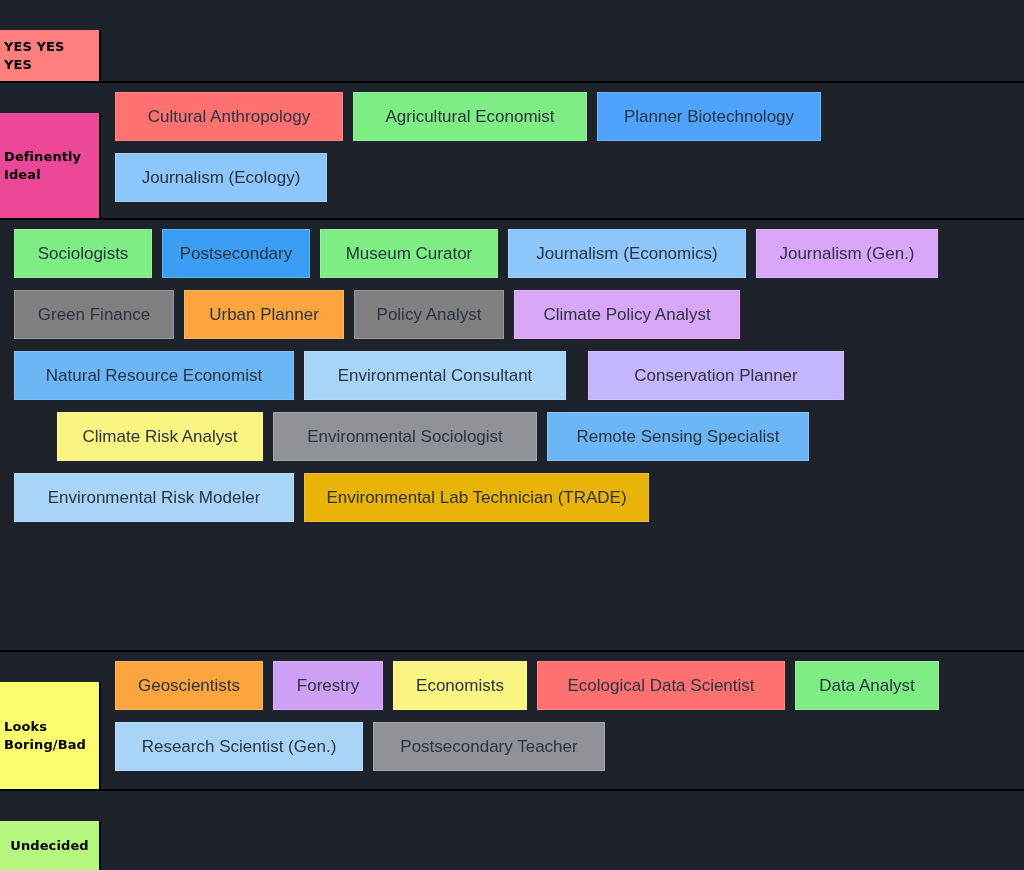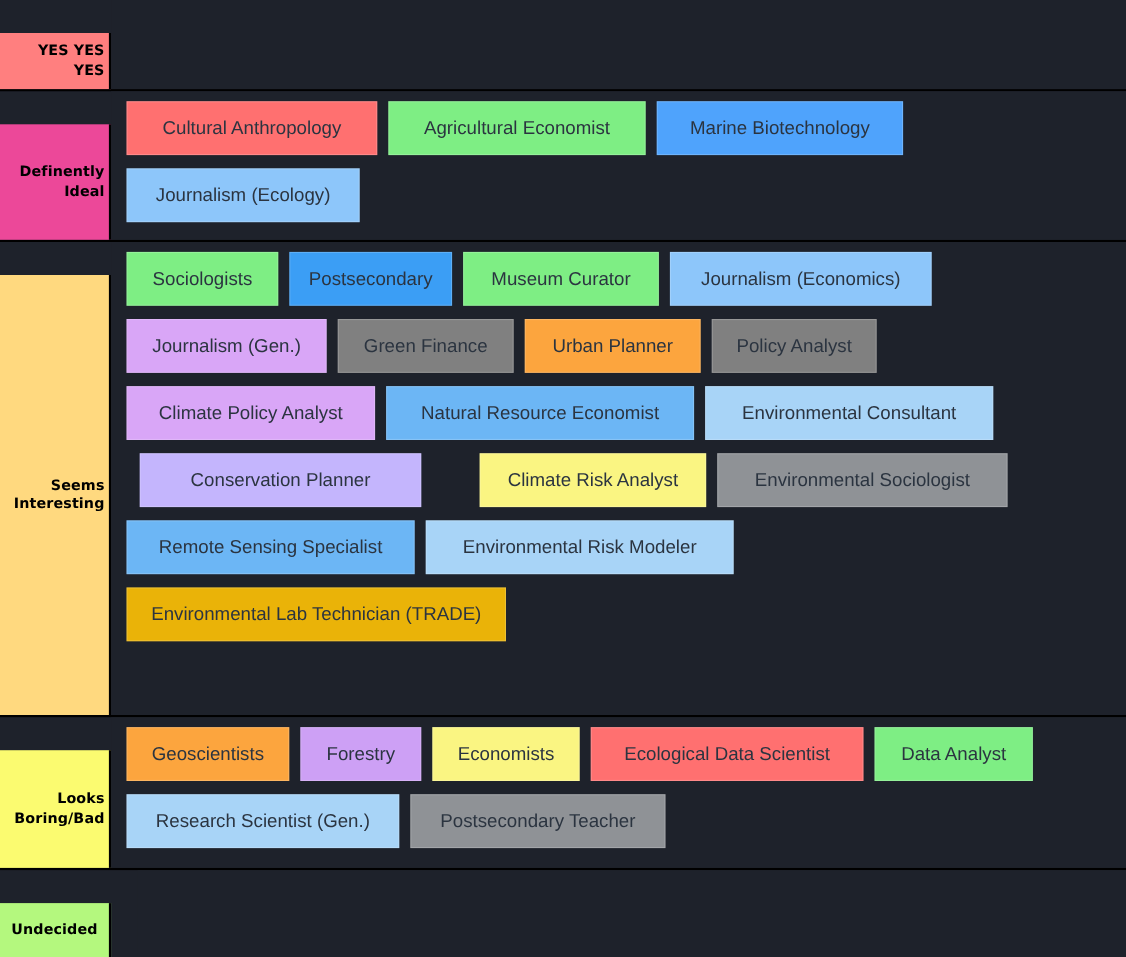--- a/index.html
+++ b/index.html
@@ -29,21 +29,21 @@
   }
   .tier-row:last-child { border-bottom: none; }
 
   .tier-label {
     width: 101px;
     min-width: 101px;
     border-right: 2px solid #000000;
     display: flex;
     align-items: center;
     justify-content: center;
-    text-align: right;
+    text-align: left;
     font-weight: bold;
     font-size: 13px;
     line-height: 1.32;
     color: #000000;
     letter-spacing: 0.1px;
     padding: 2px 4px;
     font-family: "DejaVu Sans", sans-serif;
     margin-top: 30px;
   }
 
@@ -87,26 +87,25 @@
 <div id="tierlist">
     <div class="tier-row row-h-83" style="height: 83px;">
       <div class="tier-label" style="background: rgb(255, 127, 127);">YES YES YES</div>
       <div class="tier-items"></div>
     </div>
     <div class="tier-row row-h-137" style="height: 137px;">
       <div class="tier-label" style="background: #ec4899;">Definently Ideal</div>
       <div class="tier-items">
         <div class="item" style="background: rgb(255, 112, 112); width: 228px;">Cultural Anthropology</div>
         <div class="item" style="background: rgb(126, 238, 132); width: 234px;">Agricultural Economist</div>
-        <div class="item" style="background: rgb(79, 163, 252); width: 224px;">Marine Biotechnology</div>
+        <div class="item" style="background: rgb(79, 163, 252); width: 224px;">Planner Biotechnology</div>
         <div class="item" style="background: rgb(141, 198, 250); width: 212px;">Journalism (Ecology)</div>
       </div>
     </div>
     <div class="tier-row row-h-432" style="height: 432px;">
-      <div class="tier-label" style="background: rgb(255, 217, 127);">Seems Interesting</div>
       <div class="tier-items">
         <div class="item" style="background: rgb(126, 238, 132); width: 138px;">Sociologists</div>
         <div class="item" style="background: rgb(59, 158, 245); width: 148px;">Postsecondary</div>
         <div class="item" style="background: rgb(126, 238, 132); width: 178px;">Museum Curator</div>
         <div class="item" style="background: rgb(141, 198, 250); width: 238px;">Journalism (Economics)</div>
         <div class="item" style="background: rgb(217, 166, 247); width: 182px;">Journalism (Gen.)</div>
         <div class="item" style="background: rgb(128, 128, 128); width: 160px;">Green Finance</div>
         <div class="item" style="background: rgb(252, 165, 62); width: 160px;">Urban Planner</div>
         <div class="item" style="background: rgb(128, 128, 128); width: 150px;">Policy Analyst</div>
         <div class="item" style="background: rgb(217, 166, 247); width: 226px;">Climate Policy Analyst</div>

